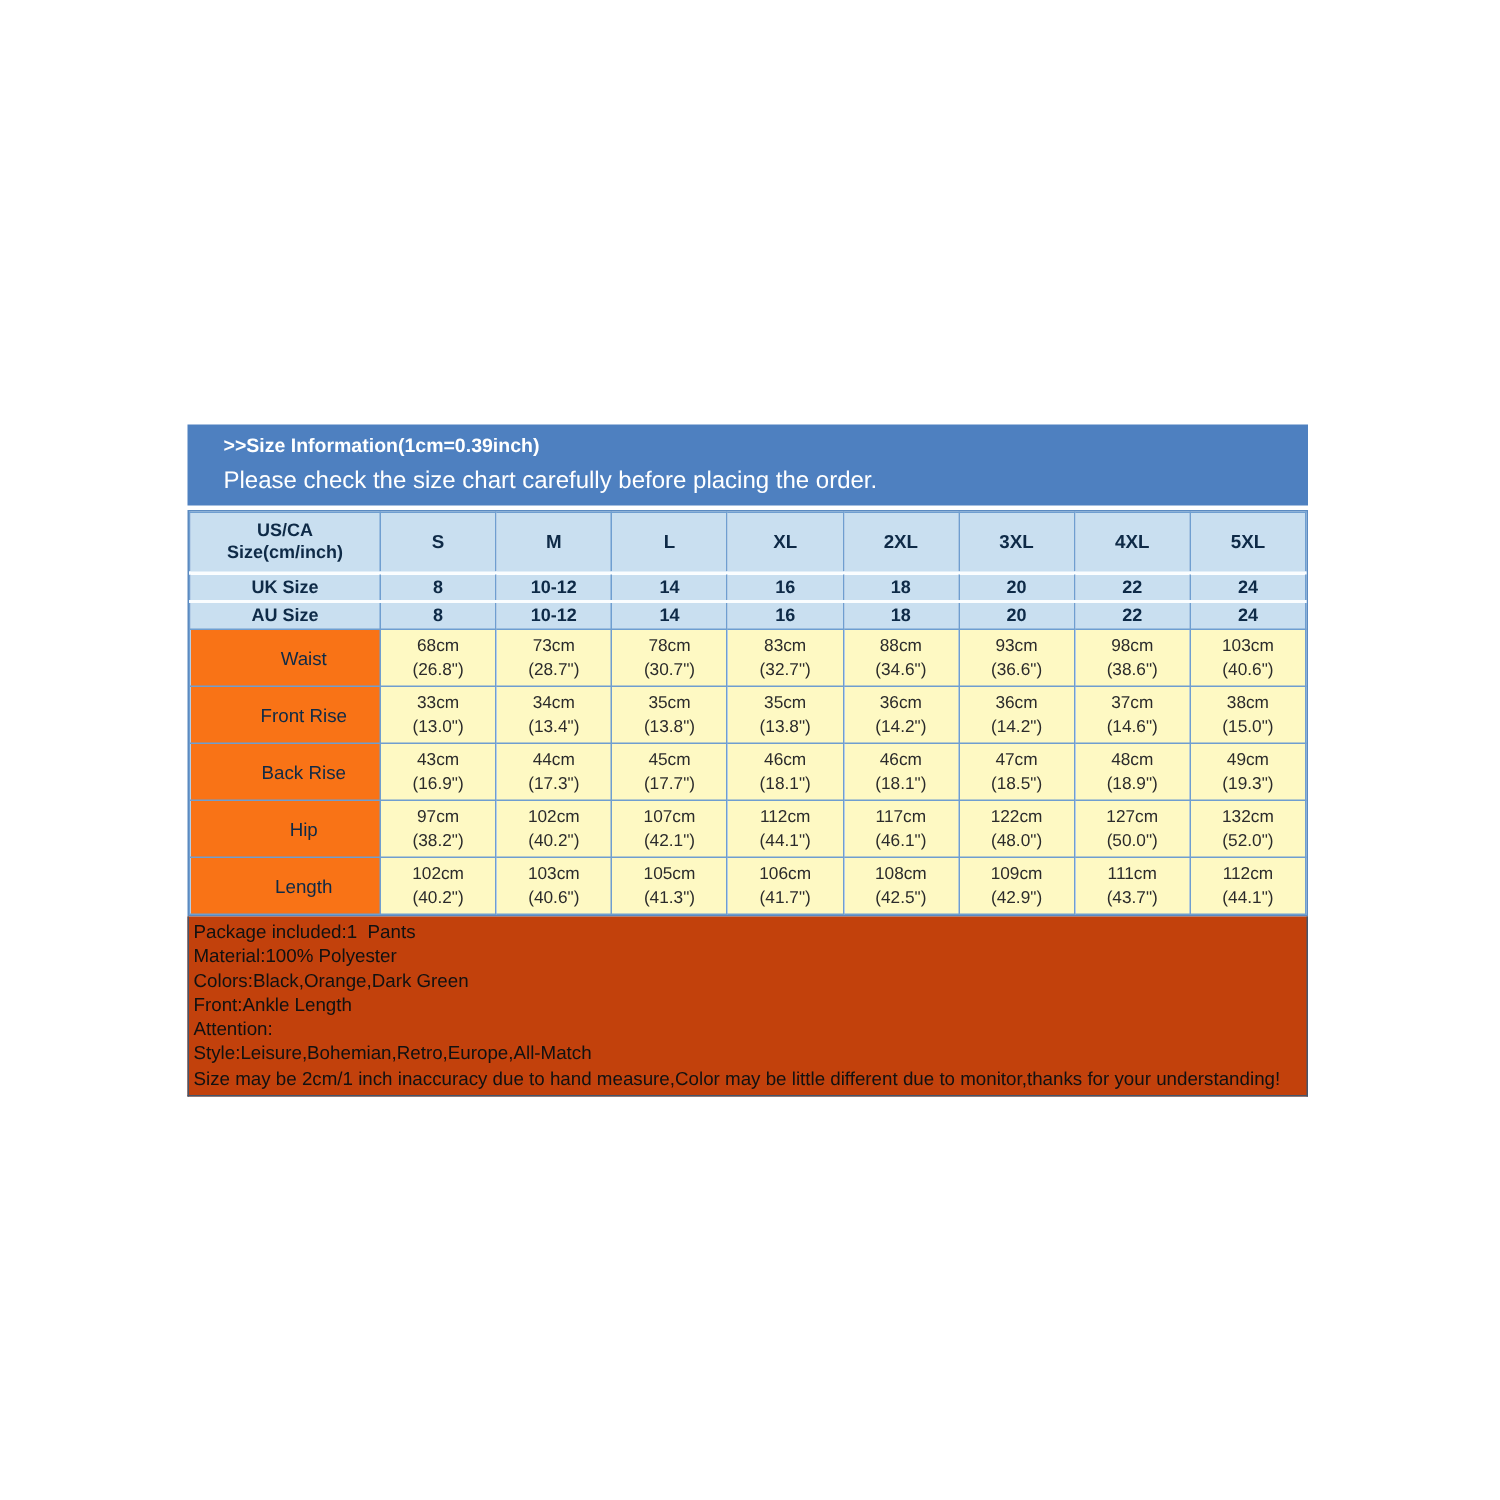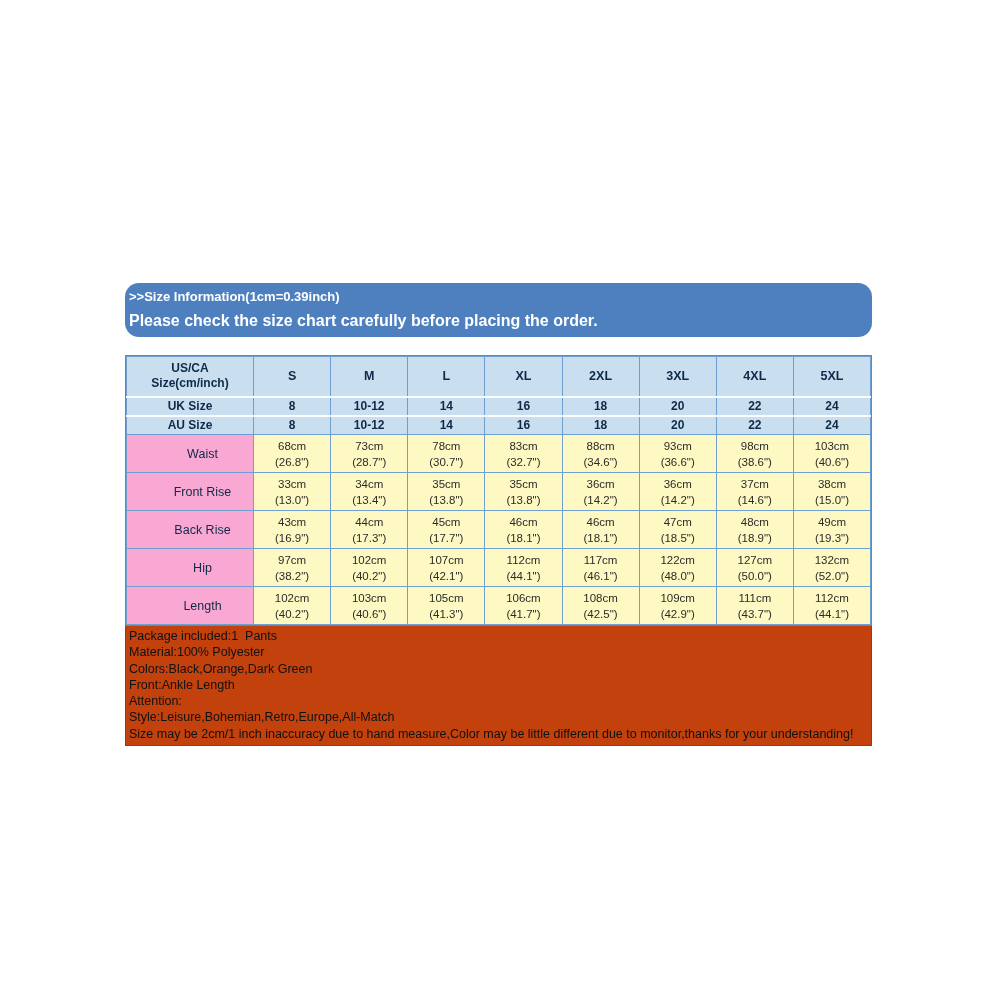--- a/index.html
+++ b/index.html
@@ -6,24 +6,24 @@
   body{
     width:1000px;height:1000px;position:relative;
     font-family:"Liberation Sans", sans-serif;
     -webkit-font-smoothing:antialiased;
   }
   .sheet{position:absolute;left:125px;top:283px;width:747px;}
 
   
   .banner{
     background:#4e80c0;color:#ffffff;
-    padding:5px 8px 6px 4px;margin-bottom:18px;border-radius:14px;
+    padding:5px 8px 6px 24px;margin-bottom:3px;
   }
   .banner .l1{font-size:13px;font-weight:bold;line-height:17px;}
-  .banner .l2{font-size:16px;font-weight:bold;line-height:21px;margin-top:5px;}
+  .banner .l2{font-size:16px;font-weight:normal;line-height:21px;margin-top:5px;}
 
   
   .grid-wrap{border:1px solid #5b8ac0;}
   table.grid{
     width:100%;border-collapse:collapse;table-layout:fixed;
   }
   table.grid th,table.grid td{
     border:1px solid #6f9ed0;
     text-align:center;vertical-align:middle;
     overflow:hidden;white-space:nowrap;
@@ -33,21 +33,21 @@
   }
   tr.hdr.sep th,tr.hdr.sep td{border-bottom:2px solid #fafdff;}
   #sizes-row{height:40px;}
   #sizes-row th{font-size:12.5px;}
   #sizes-row th.corner{font-size:12px;line-height:15px;}
   #uk-row,#au-row{height:19px;}
   #uk-row th,#au-row th,#uk-row td,#au-row td{font-size:12px;}
 
   #measure-body tr{height:38px;}
   th.rowlabel{
-    background:#f9a8d4;color:#0e2a47;font-weight:normal;
+    background:#f97316;color:#0e2a47;font-weight:normal;
     text-align:left;padding-left:26px;font-size:12.5px;
     border-top:2px solid #fafdff;border-right:2px solid #fafdff;
   }
   #measure-body tr:first-child th.rowlabel{border-top:1px solid #6f9ed0;}
   td.mcell{background:#fef9c3;color:#2b2b2b;font-size:11.5px;}
   td.mcell div{line-height:16px;}
 
   
   .details{
     border:1px solid #44546a;border-top:none;

